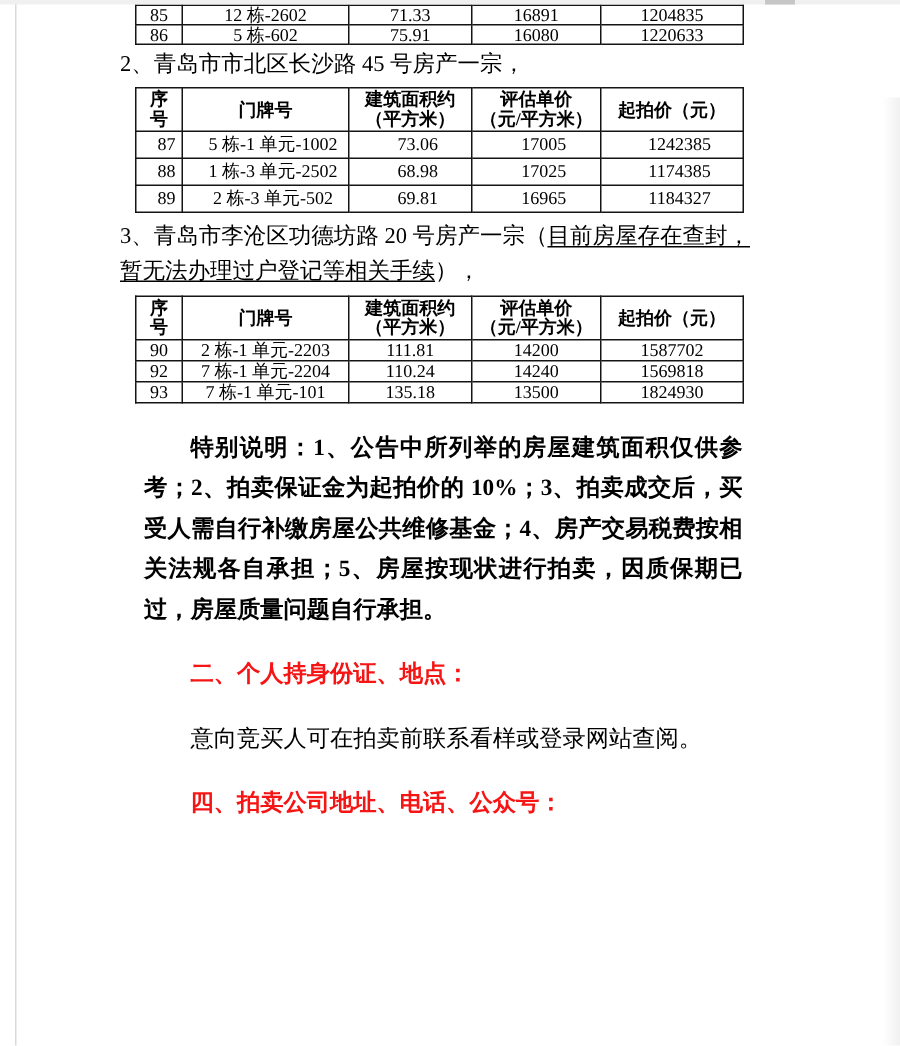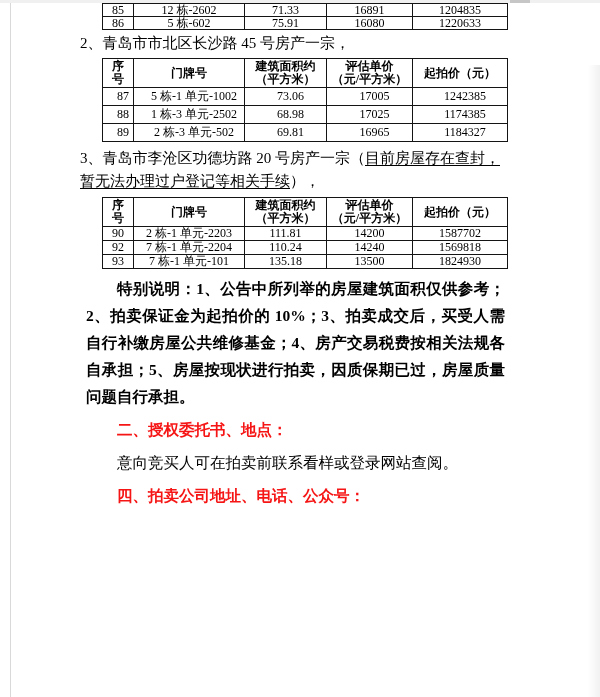--- a/index.html
+++ b/index.html
@@ -8,35 +8,35 @@
     font-family:"Liberation Serif","DejaVu Serif",serif;color:#000;
   }
   .top-strip{position:absolute;top:0;left:0;width:600px;height:3px;background:#f0f0f0;z-index:5;}
   .top-strip-handle{position:absolute;left:510px;top:0;width:20px;height:3px;background:#c6c6c6;}
   .left-page-edge{position:absolute;left:10px;top:0;width:1px;height:697px;background:#d9d9d9;}
   .right-shade{position:absolute;right:0;top:65px;width:12px;height:632px;
     background:linear-gradient(to right, rgba(0,0,0,0), rgba(0,0,0,0.055));}
   .content{position:absolute;left:80px;top:3px;width:431px;}
 
   table.t{
-    border-collapse:collapse;table-layout:fixed;margin-left:22px;width:405px;
+    border-collapse:collapse;table-layout:fixed;margin-left:10px;width:405px;
     font-size:12px;text-align:center;
   }
   table.t th, table.t td{border:1.4px solid #141414;padding:0 2px;vertical-align:middle;}
   table.t th{font-weight:bold;white-space:pre-line;line-height:13px;height:28px;}
   table.t1 td{height:12px;line-height:12px;}
   table.t2 td{height:17px;line-height:17px;padding-left:12px;}
   table.t3 td{height:13px;line-height:13px;}
 
   .sec-heading{margin:4px 0 5px;font-size:15px;line-height:19px;font-weight:normal;}
   .sec-heading.sec3{margin:5px 0 4px;line-height:23px;}
   .u{text-decoration:underline;text-underline-offset:2px;}
 
   .paras{margin-top:3px;font-size:15.5px;line-height:27px;text-align:justify;}
-  .paras p{margin:6px;text-indent:2em;}
+  .paras p{margin:16px;text-indent:2em;}
   .note{font-weight:bold;}
   .red{color:var(--heading-red,#f61515);font-weight:bold;}
 </style>
 </head>
 <body>
 
 <div class="top-strip">
   <div class="top-strip-handle"></div>
 </div>
 <div class="left-page-edge"></div>
@@ -159,19 +159,19 @@
           <td>7 栋-1 单元-101</td>
           <td>135.18</td>
           <td>13500</td>
           <td>1824930</td>
         </tr>
       </tbody>
   </table>
 
   <div class="paras">
     <p class="note">特别说明：1、公告中所列举的房屋建筑面积仅供参考；2、拍卖保证金为起拍价的 10%；3、拍卖成交后，买受人需自行补缴房屋公共维修基金；4、房产交易税费按相关法规各自承担；5、房屋按现状进行拍卖，因质保期已过，房屋质量问题自行承担。</p>
-    <p class="red">二、授权委托书、地点：</p>
+    <p class="red">二、个人持身份证、地点：</p>
     <p>意向竞买人可在拍卖前联系看样或登录网站查阅。</p>
     <p class="red">四、拍卖公司地址、电话、公众号：</p>
 
   </div>
 
 </div>
 
 </body></html>

